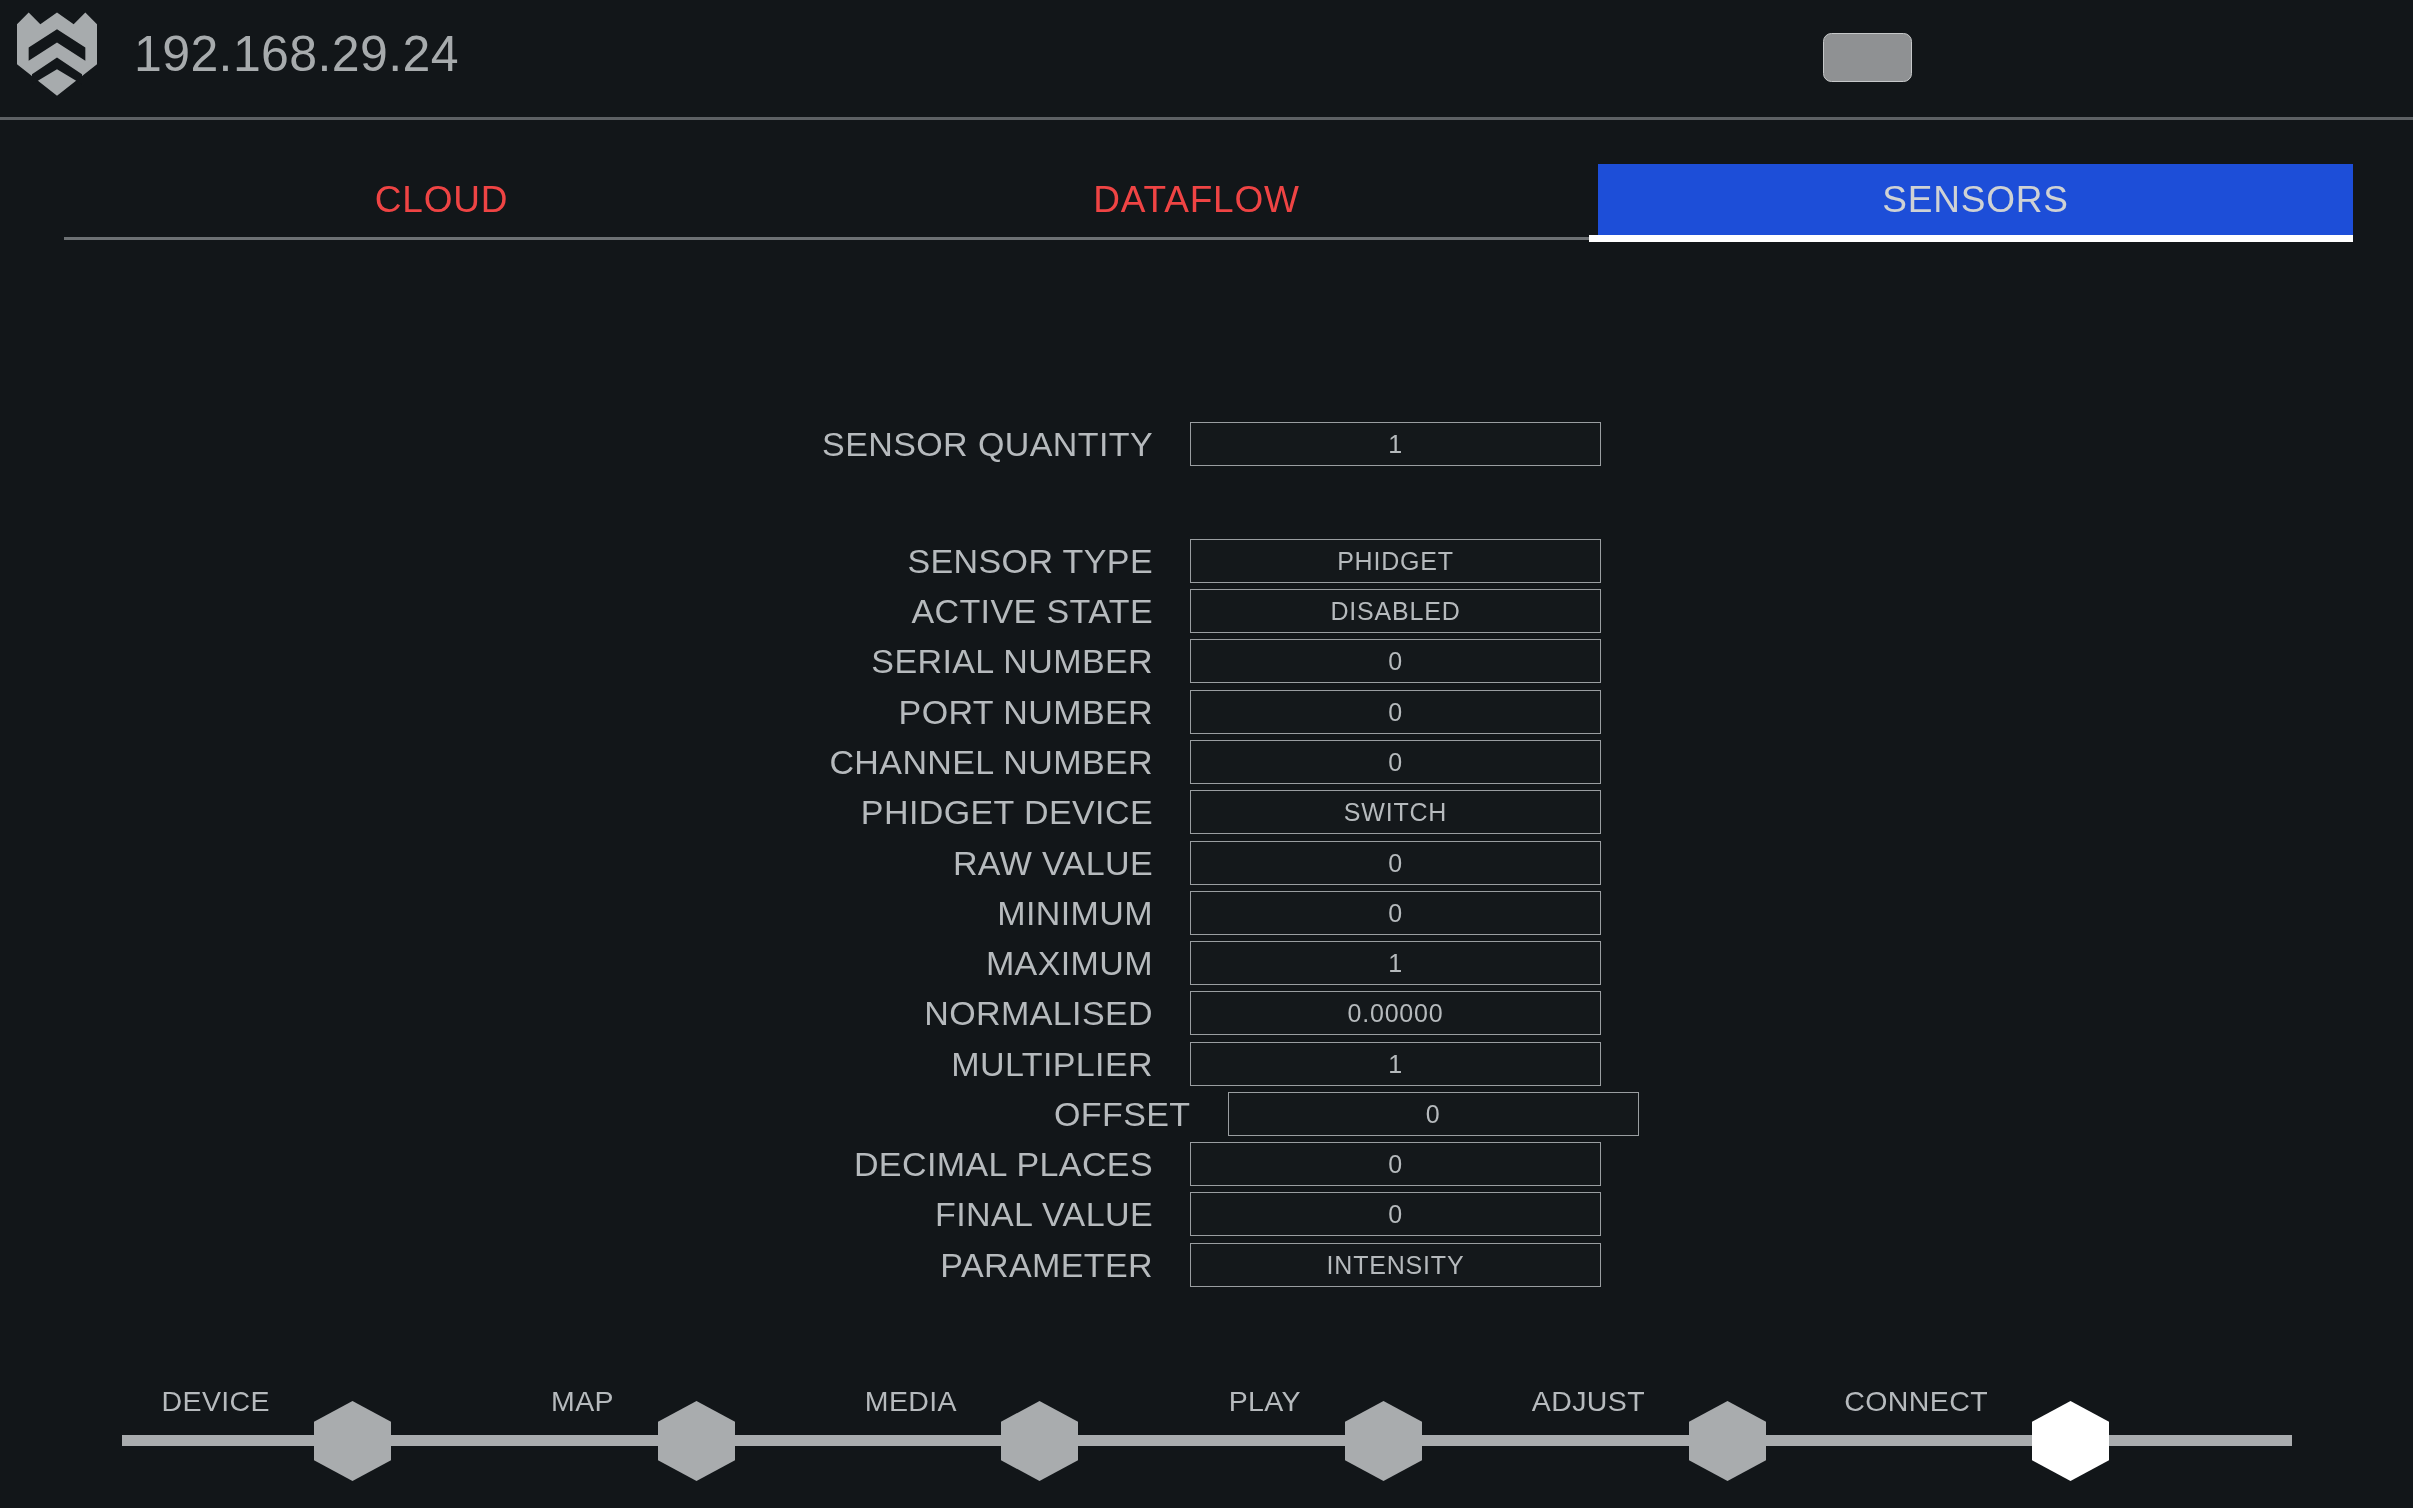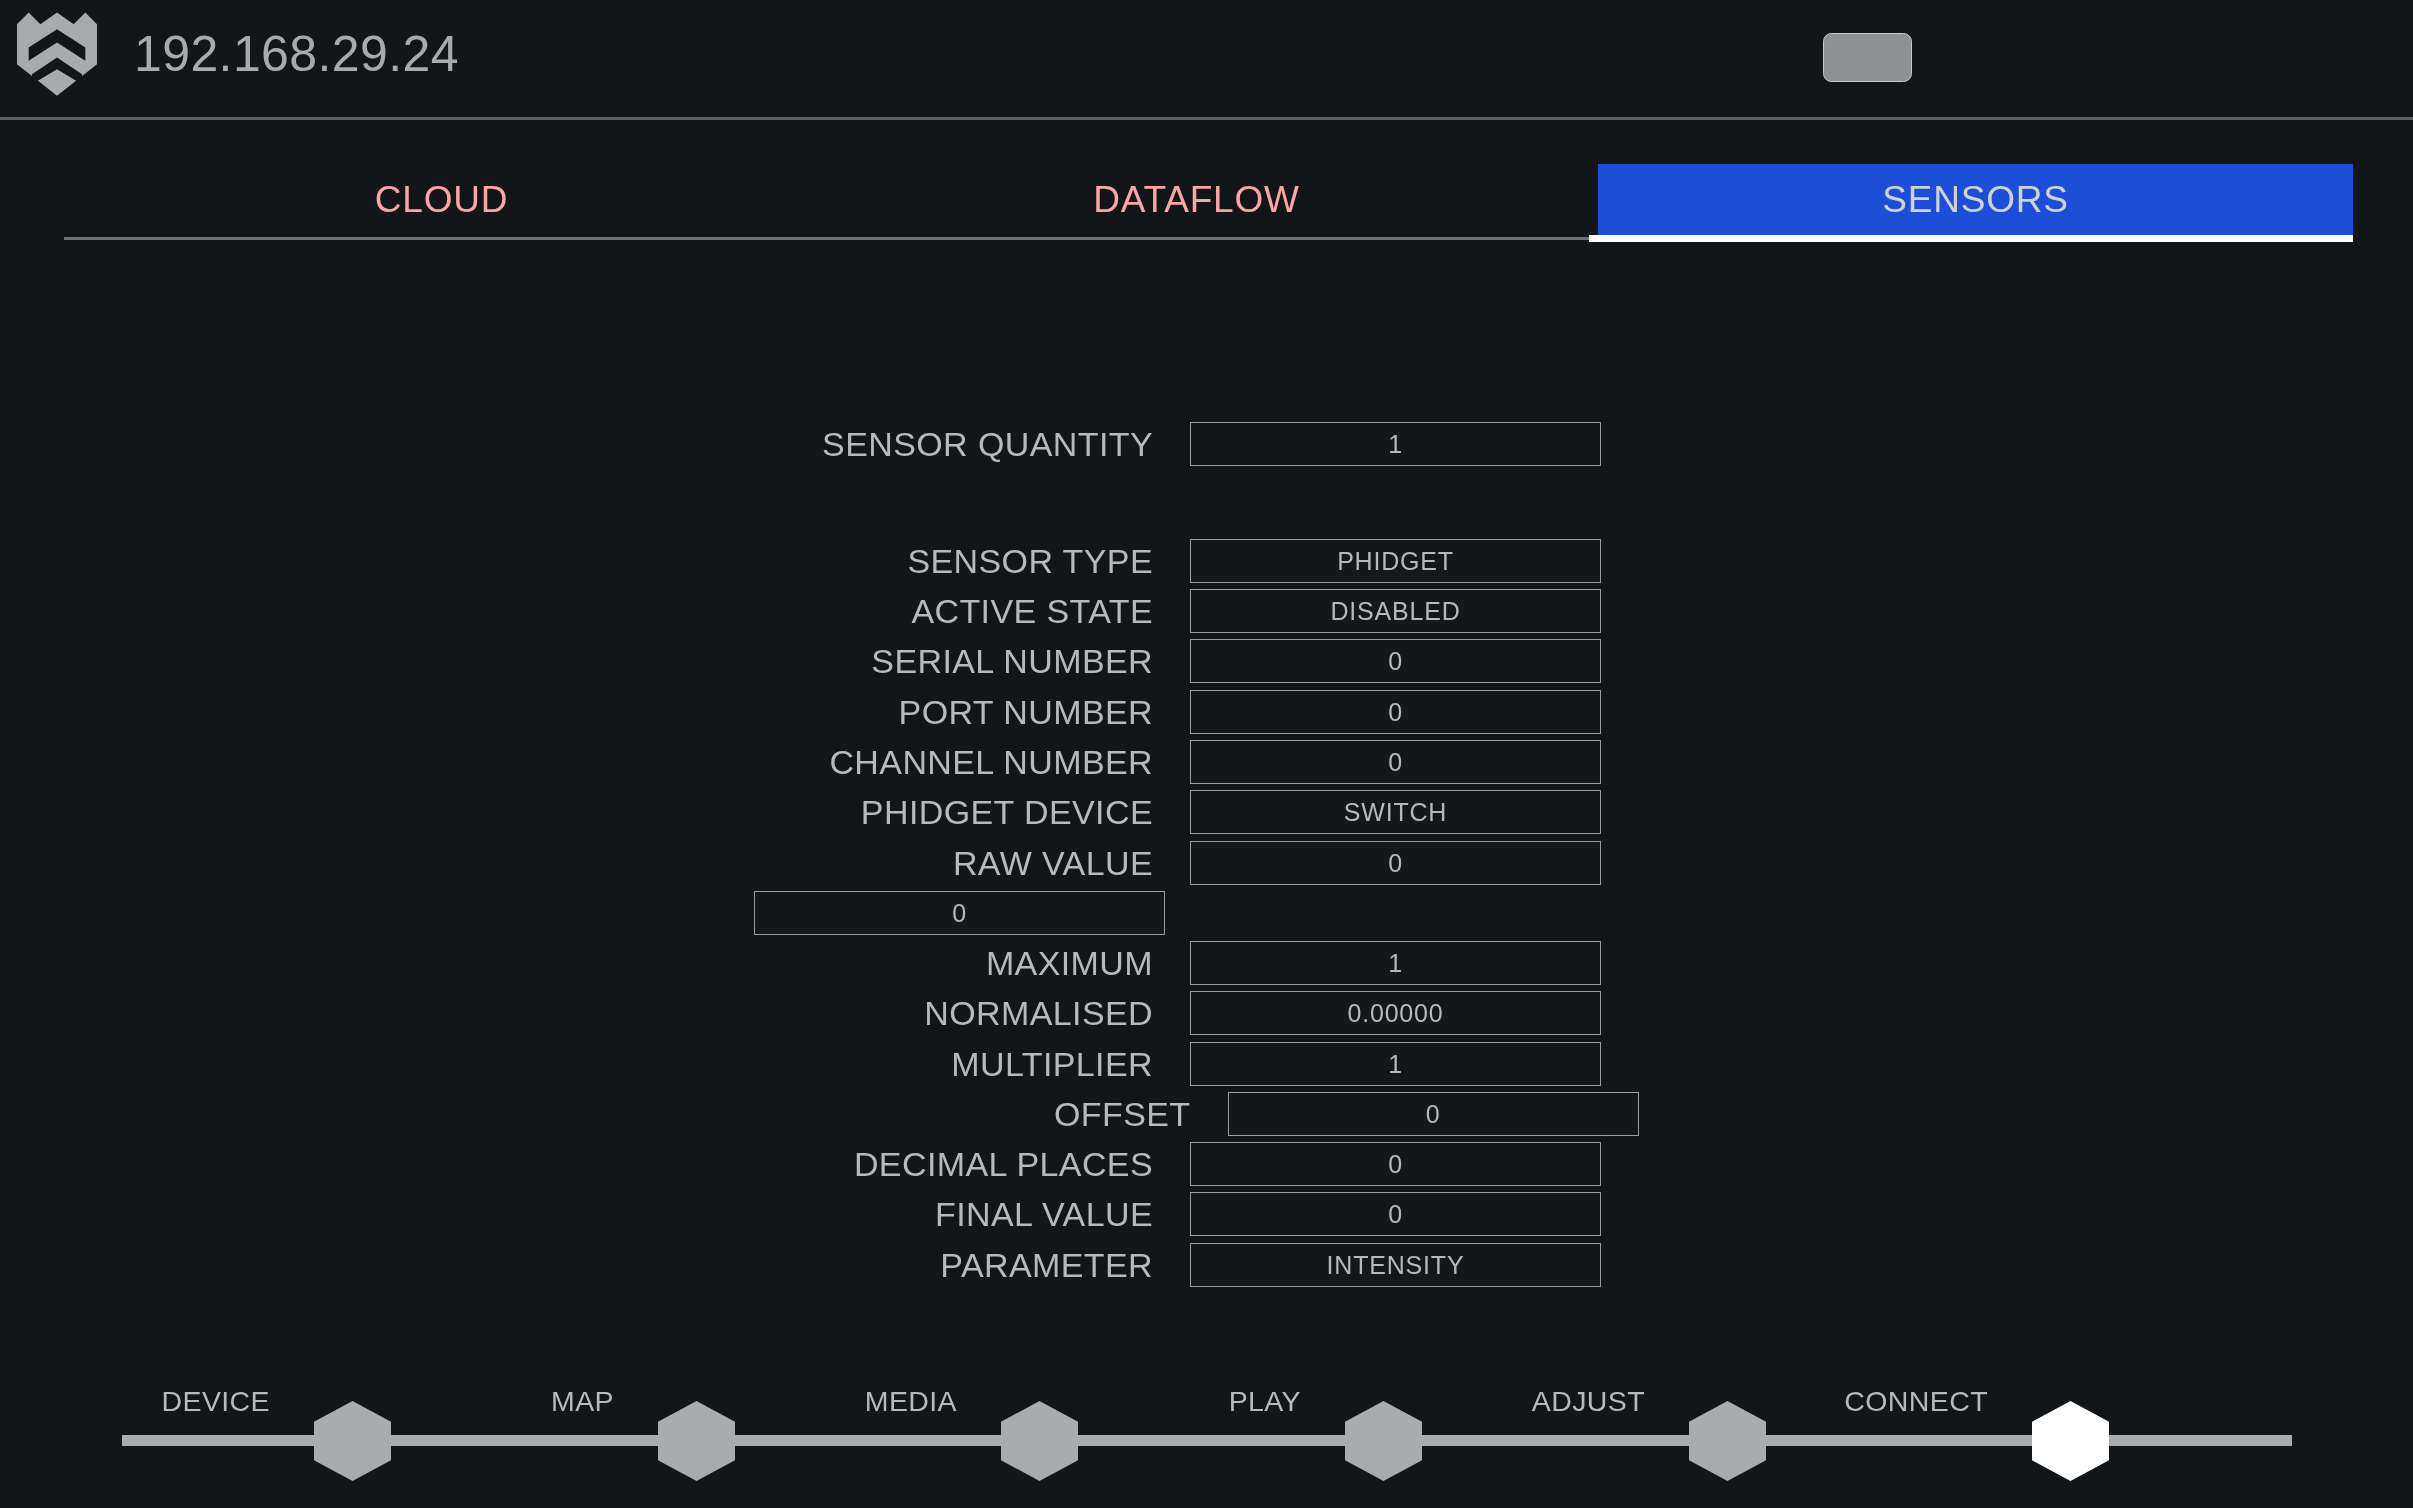--- a/index.html
+++ b/index.html
@@ -38,21 +38,21 @@
   }
 
   
   .tabs {
     position:absolute; left:64px; top:164px; width:2289px; height:72px;
     display:flex; align-items:stretch;
   }
   .tab {
     flex:1 1 0; position:relative;
     display:flex; align-items:center; justify-content:center;
-    font-size:37px; color:#fca5a5; letter-spacing:0.8px;
+    font-size:37px; color:#ef4444; letter-spacing:0.8px;
     cursor:pointer; user-select:none;
   }
   .tab.active { background:#1d4ed8; color:#cfd2d4;margin-left:24px; }
   .tabs-underline {
     position:absolute; left:64px; top:237px; width:2289px; height:2.5px;
     background:#6d7174;
   }
   .tab-active-underline {
     position:absolute; top:235px; height:6.7px; background:#ffffff;
     left:1589px; width:764px;
@@ -150,20 +150,21 @@
     </div>
     <div class="row" style="top:790px;">
       <div class="label">PHIDGET DEVICE</div>
       <div class="field">SWITCH</div>
     </div>
     <div class="row" style="top:841px;">
       <div class="label">RAW VALUE</div>
       <div class="field">0</div>
     </div>
     <div class="row" style="top:891px;">
+      <div class="label">MINIMUM</div>
       <div class="field">0</div>
     </div>
     <div class="row" style="top:941px;">
       <div class="label">MAXIMUM</div>
       <div class="field">1</div>
     </div>
     <div class="row" style="top:991px;">
       <div class="label">NORMALISED</div>
       <div class="field">0.00000</div>
     </div>

